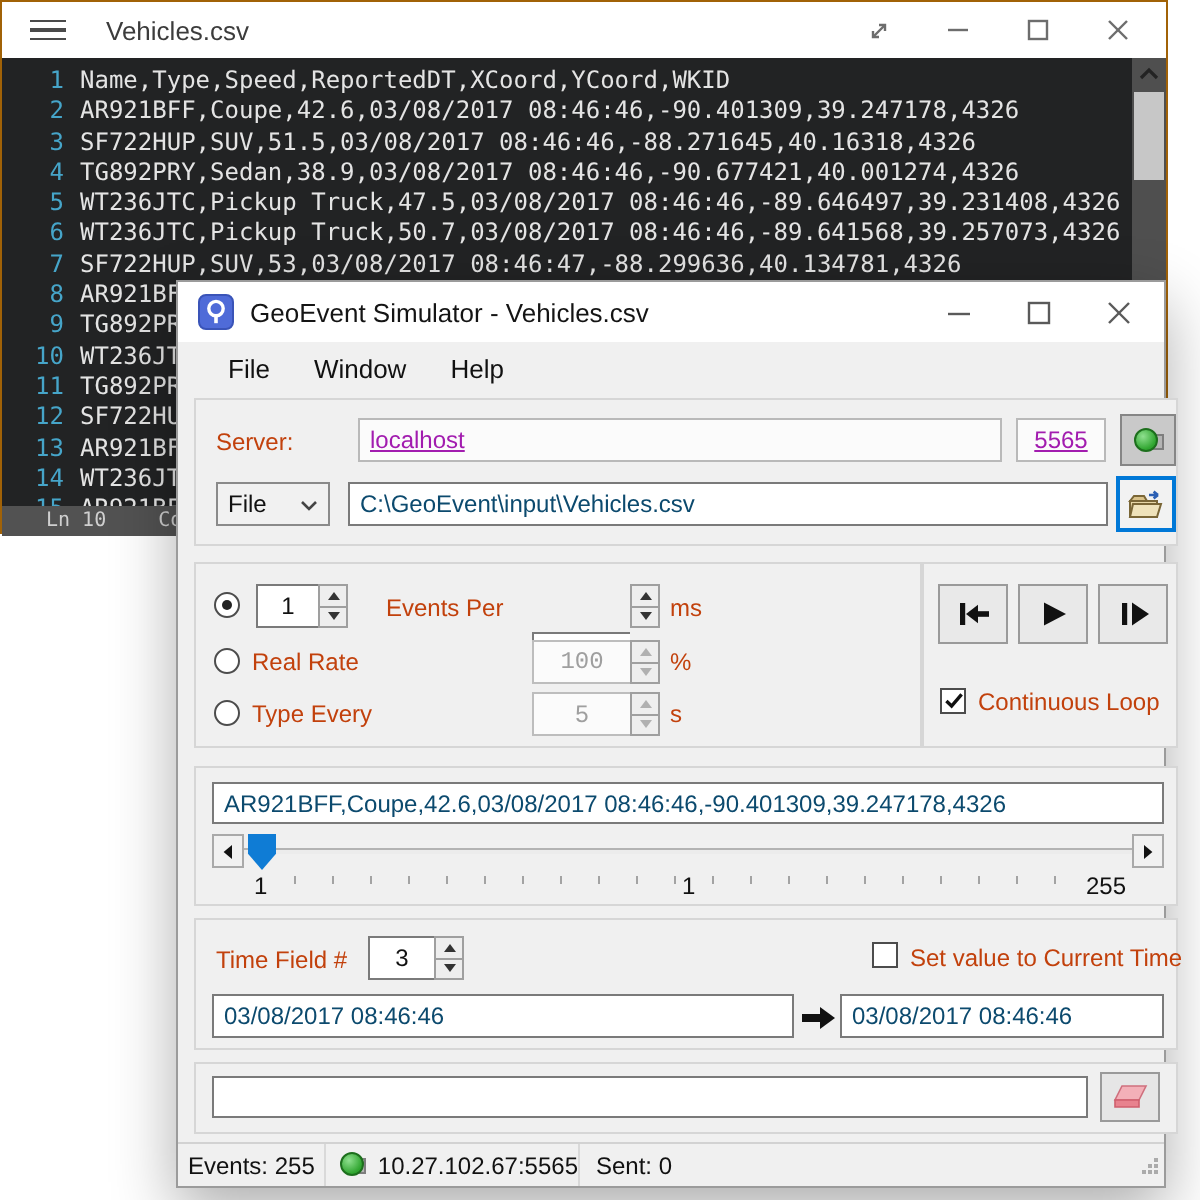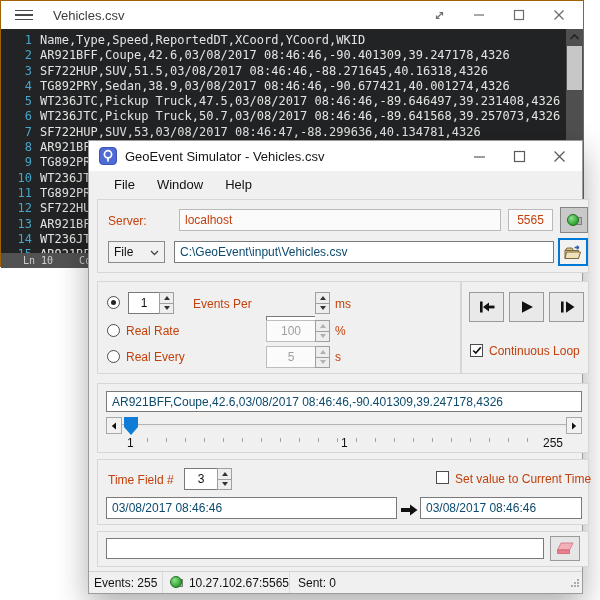--- a/index.html
+++ b/index.html
@@ -51,21 +51,21 @@
   .g2 { left:8px;  top:140px; width:364px; height:93px; }
   .g3 { left:372px;top:140px; width:128px; height:93px; }
   .g4 { left:8px;  top:242px; width:492px; height:70px; }
   .g5 { left:8px;  top:318px; width:492px; height:66px; }
   .g6 { left:8px;  top:390px; width:492px; height:36px; }
 
   .lbl { position:absolute; font-size:12px; color:#c2410c; white-space:nowrap; }
 
   .tb { position:absolute; height:22px; background:#fff; border:1px solid #7a7a7a;
         font-size:12px; color:#0c4a6e; padding:3px 5px 0 5px; white-space:nowrap; overflow:hidden; }
-  .tb.dis { background:#fbfbfb; border-color:#b9b9b9; color:#c2410c; }
+  .tb.dis { background:#fbfbfb; border-color:#b9b9b9; color:#a21caf;text-decoration:underline; }
   .tb.ctr { text-align:center; }
 
   .dd { position:absolute; height:22px; background:#f1f1f1; border:1px solid #8a8a8a;
         font-size:12px; color:#111; display:flex; align-items:center; padding:0 5px; }
   .dd .chev { margin-left:auto; }
 
   .btn { position:absolute; background:#e6e6e6; border:1px solid #9a9a9a;
          display:flex; align-items:center; justify-content:center; cursor:pointer; }
   .btn-connect { background:#c9c9c9; border-color:#868686; }
   .btn-folder { border:2px solid #0078d7; background:#f2f2f2; }
@@ -270,35 +270,35 @@
             </span>
             <span class="spin-b">
               <i class="tri-dn"></i>
             </span>
           </span>
       </span>
       <span class="lbl" style="left:237px; top:15px;">ms</span>
 
       <span class="radio" style="left:9px; top:42px;"></span>
       <span class="lbl" style="left:28px; top:42px;">Real Rate</span>
-      <span class="spin dis" style="left:168px; top:38px;">
+      <span class="spin dis" style="left:168px; top:38px;font-family:Liberation Mono, monospace;">
         <span class="spin-val" style="width:49px;">100</span>
         <span class="spin-btns">
             <span class="spin-b">
               <i class="tri-up"></i>
             </span>
             <span class="spin-b">
               <i class="tri-dn"></i>
             </span>
           </span>
       </span>
       <span class="lbl" style="left:237px; top:42px;">%</span>
 
       <span class="radio" style="left:9px; top:68px;"></span>
-      <span class="lbl" style="left:28px; top:68px;">Real Every</span>
+      <span class="lbl" style="left:28px; top:68px;">Type Every</span>
       <span class="spin dis" style="left:168px; top:64px;">
         <span class="spin-val" style="width:49px;">5</span>
         <span class="spin-btns">
             <span class="spin-b">
               <i class="tri-up"></i>
             </span>
             <span class="spin-b">
               <i class="tri-dn"></i>
             </span>
           </span>

